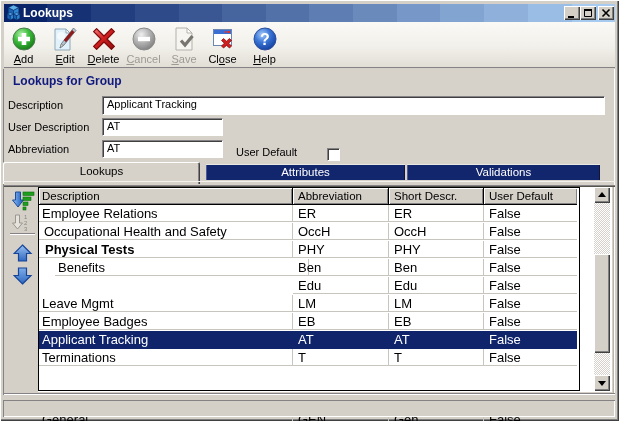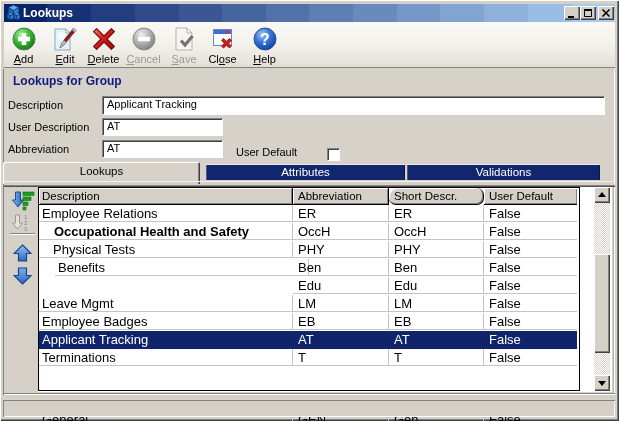--- a/index.html
+++ b/index.html
@@ -197,36 +197,36 @@
   <div id="tabact" class="abs">Lookups</div>
   <div class="tabnv abs" style="left:407px;width:193px;">Validations</div>
   <div class="tabnv abs" style="left:206px;width:199px;">Attributes</div>
 
   <div id="tabglow" class="abs" style="left:3px;top:181px;width:612px;height:1px;background:#F4F2EE;"></div>
   <div id="pane" class="abs"></div>
   <div id="whitebox" class="abs"></div>
   <div id="grid" class="abs">
     <div class="hcell abs" style="left:0;width:254px;padding-left:3px;">Description</div>
     <div class="hcell abs" style="left:254px;width:96px;">Abbreviation</div>
-    <div class="hcell abs" style="left:350px;width:95px;border-radius:7px;">Short Descr.</div>
+    <div class="hcell abs" style="left:350px;width:95px;">Short Descr.</div>
     <div class="hcell hlast abs" style="left:445px;width:93px;">User Default</div>
     <div class="row abs" style="top:17px;">
       <div style="left:0;width:254px;padding-left:3px;">Employee Relations</div>
       <div style="left:254px;width:96px;">ER</div>
       <div style="left:350px;width:95px;">ER</div>
       <div style="left:445px;width:93px;">False</div>
     </div>
     <div class="row abs" style="top:35px;">
-      <div style="left:0;width:254px;padding-left:15px;font-weight:bold;">Occupational Health and Safety</div>
+      <div style="left:0;width:254px;padding-left:5px;">Occupational Health and Safety</div>
       <div style="left:254px;width:96px;">OccH</div>
       <div style="left:350px;width:95px;">OccH</div>
       <div style="left:445px;width:93px;">False</div>
     </div>
     <div class="row abs" style="top:53px;">
-      <div style="left:0;width:254px;padding-left:14px;">Physical Tests</div>
+      <div style="left:0;width:254px;padding-left:6px;font-weight:bold;">Physical Tests</div>
       <div style="left:254px;width:96px;">PHY</div>
       <div style="left:350px;width:95px;">PHY</div>
       <div style="left:445px;width:93px;">False</div>
     </div>
     <div class="row abs" style="top:71px;">
       <div style="left:16px;width:254px;padding-left:3px;">Benefits</div>
       <div style="left:254px;width:96px;">Ben</div>
       <div style="left:350px;width:95px;">Ben</div>
       <div style="left:445px;width:93px;">False</div>
     </div>

